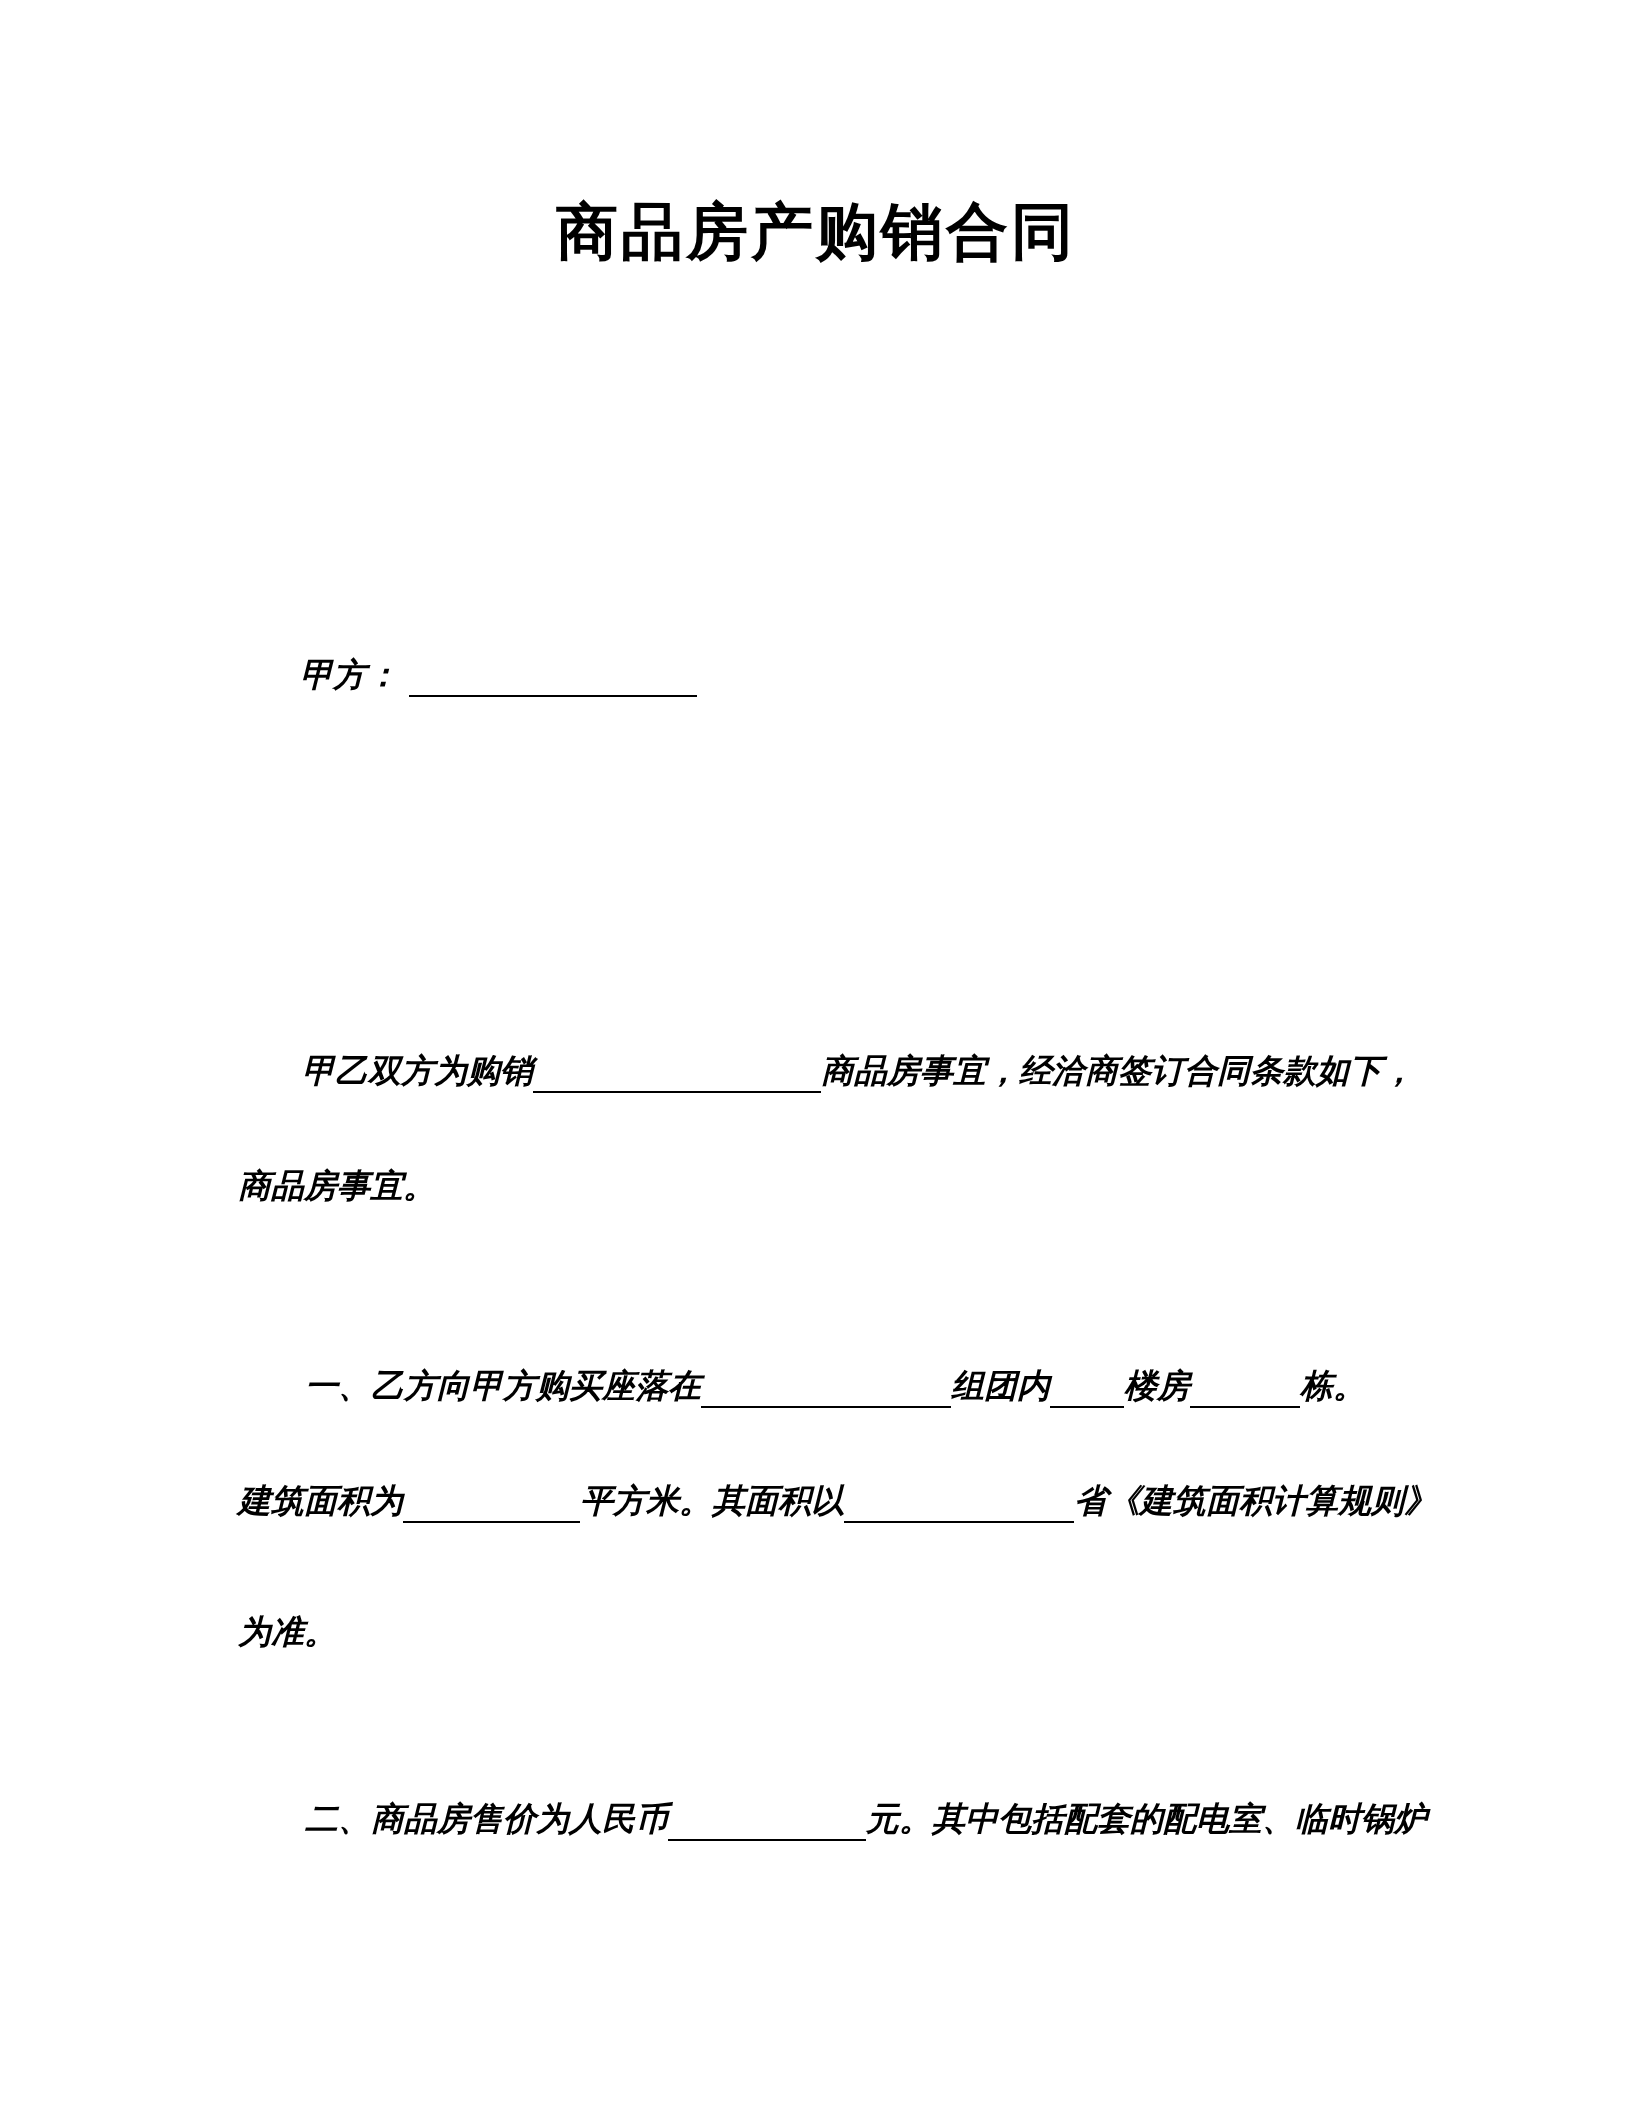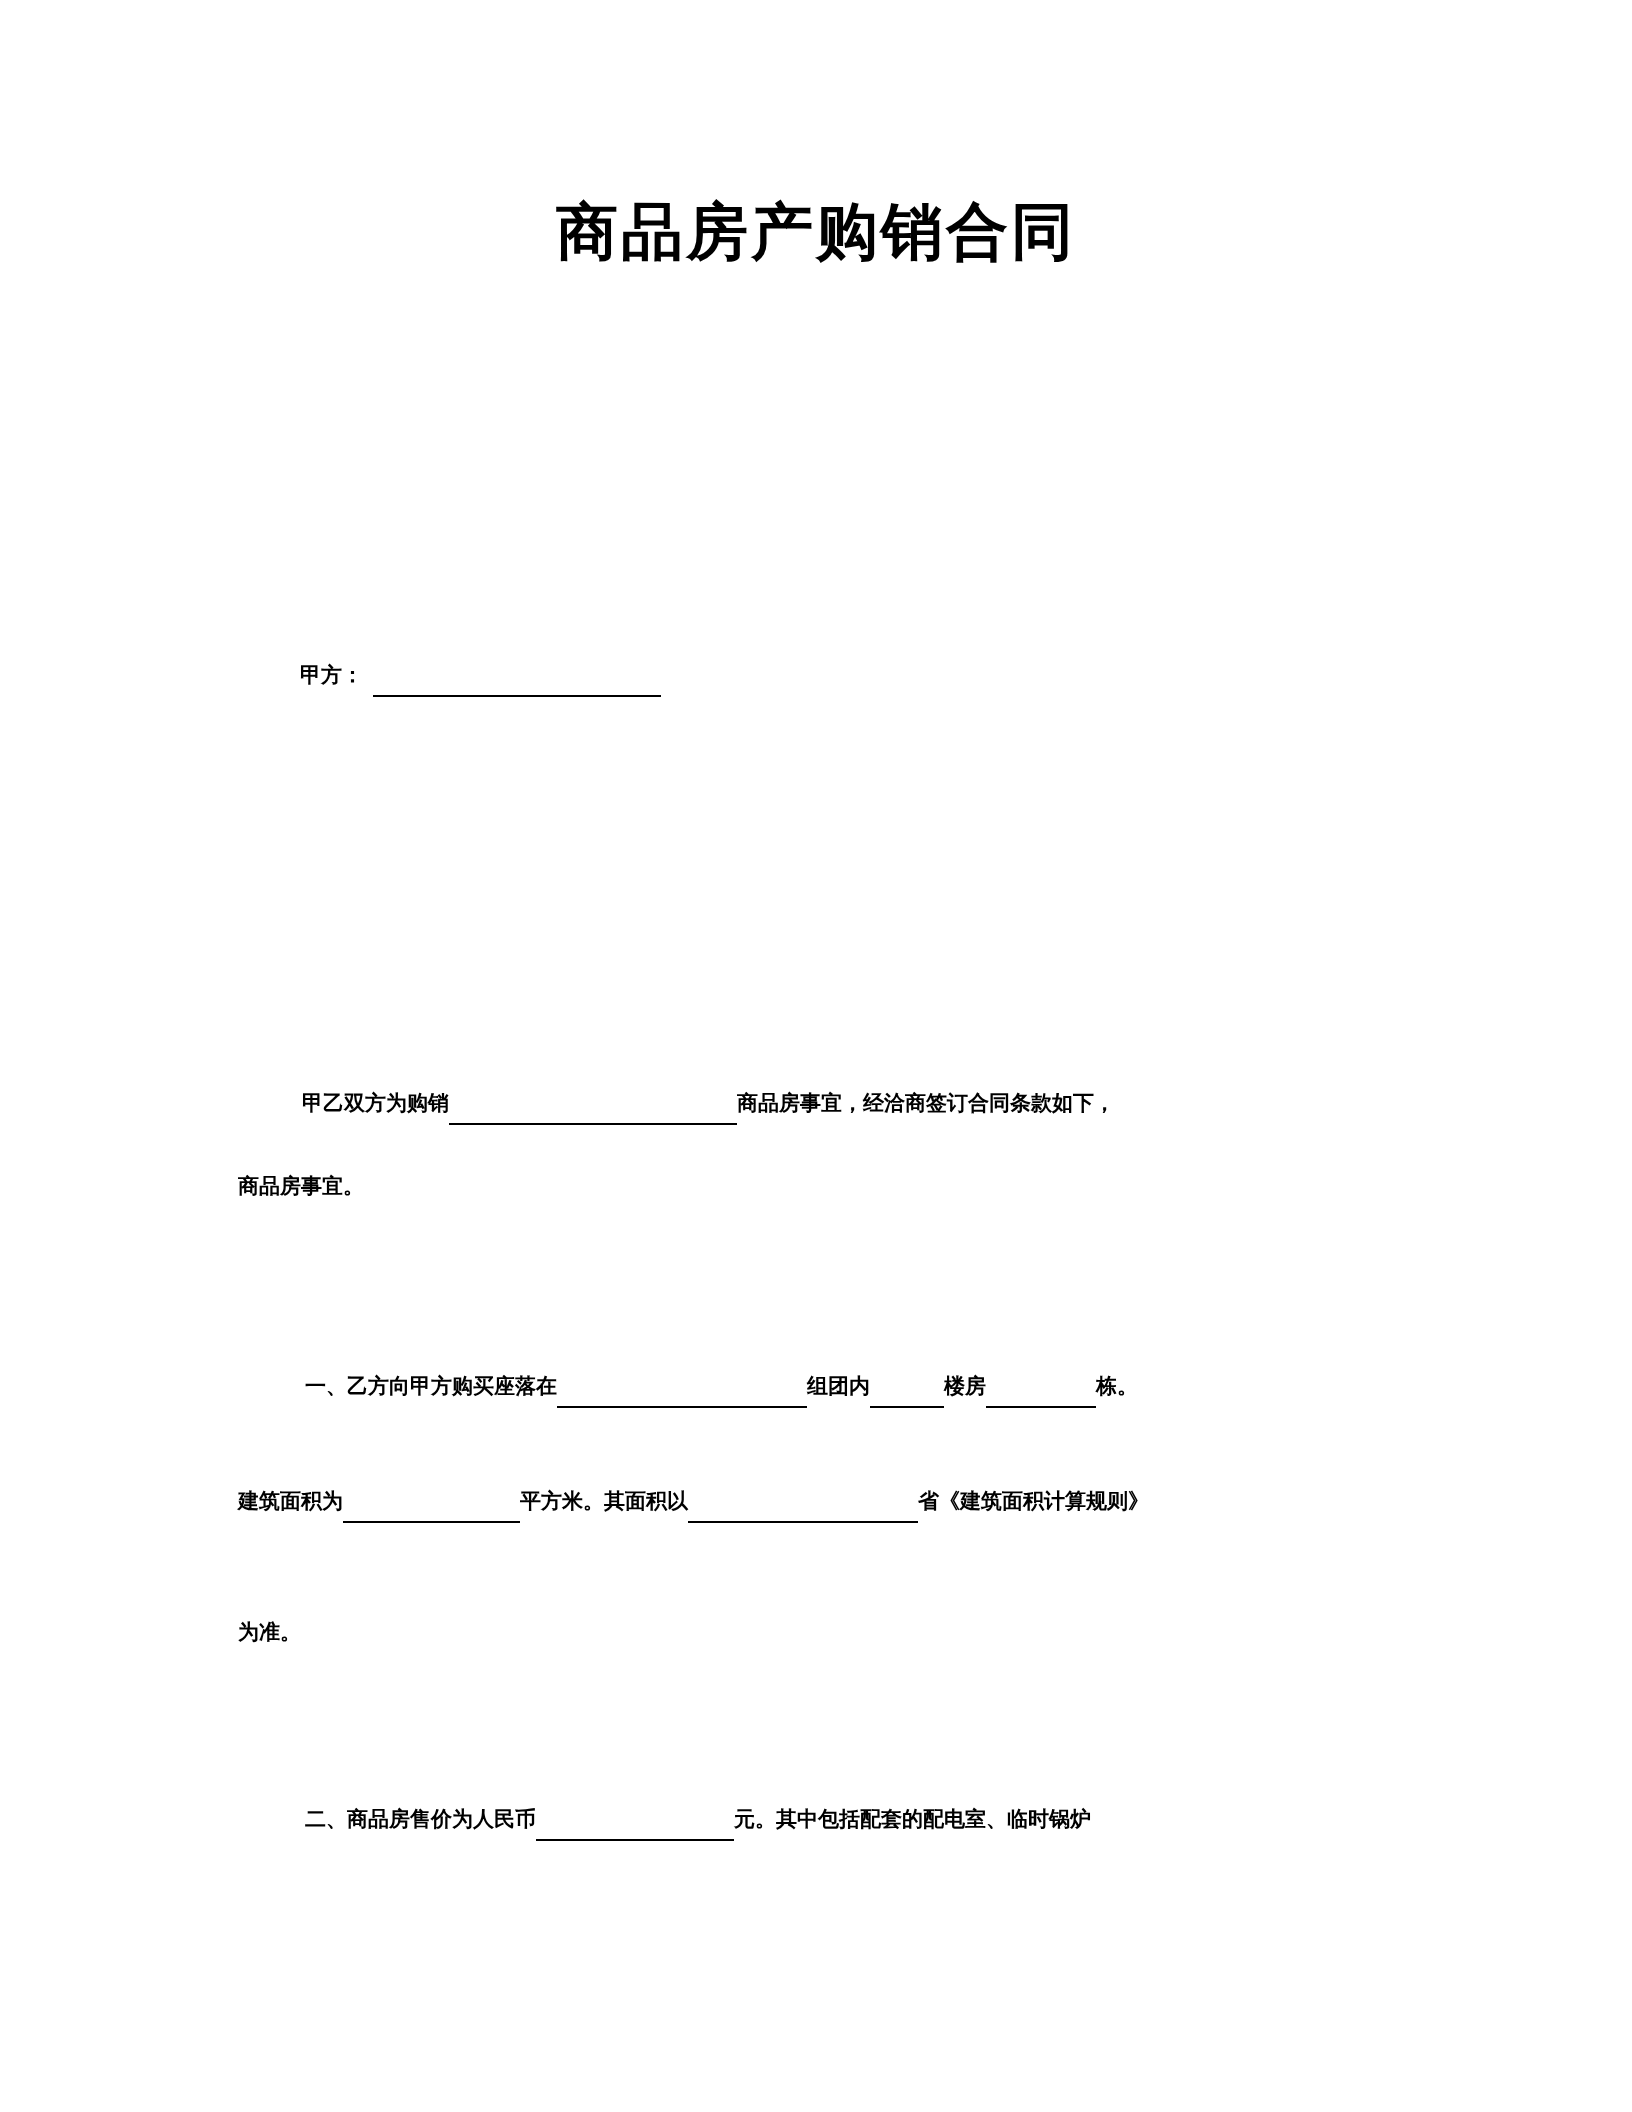--- a/index.html
+++ b/index.html
@@ -20,36 +20,37 @@
     width: 100%;
     text-align: center;
     font-size: 62px;
     line-height: 72px;
     font-weight: 700;
     letter-spacing: 3px;
     white-space: nowrap;
   }
   .line {
     position: absolute;
-    font-size: 21px;
+    font-size: 33px;
     line-height: 45px;
     white-space: nowrap;
     letter-spacing: 0;
+    font-style: italic;
   }
   .blank {
     display: inline-block;
     height: 39px;
     border-bottom: 2px solid #000000;
     vertical-align: bottom;
   }
   .gap { margin-left: 10px; }
   
   .l-party-a   { top: 652px;  left: 300px; }
   .l-party-b   { top: 847px;  left: 300px; }
-  .l-intro-1   { top: 1048px; left: 302px; margin-top: 32px; }
+  .l-intro-1   { top: 1048px; left: 302px; }
   .l-intro-2   { top: 1163px; left: 238px; }
   .l-c1-1      { top: 1363px; left: 305px; }
   .l-c1-2      { top: 1478px; left: 238px; }
   .l-c1-3      { top: 1593px; left: 238px; margin-top: 16px; }
   .l-c2-1      { top: 1796px; left: 305px; }
 </style>
 </head>
 <body>
 
 <div class="page">

